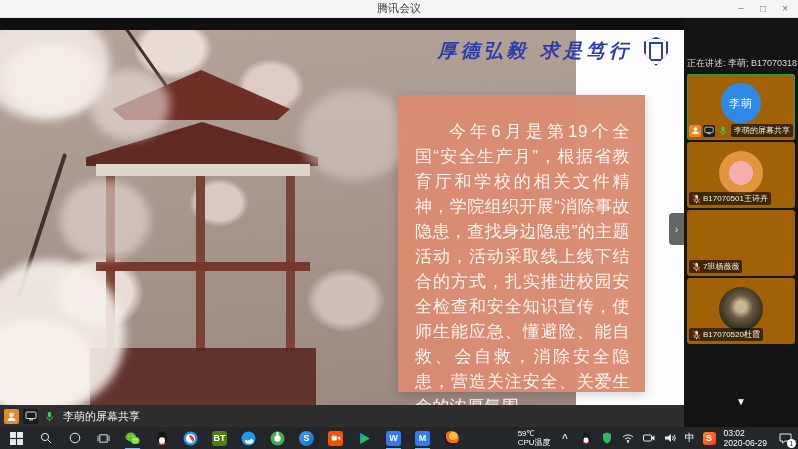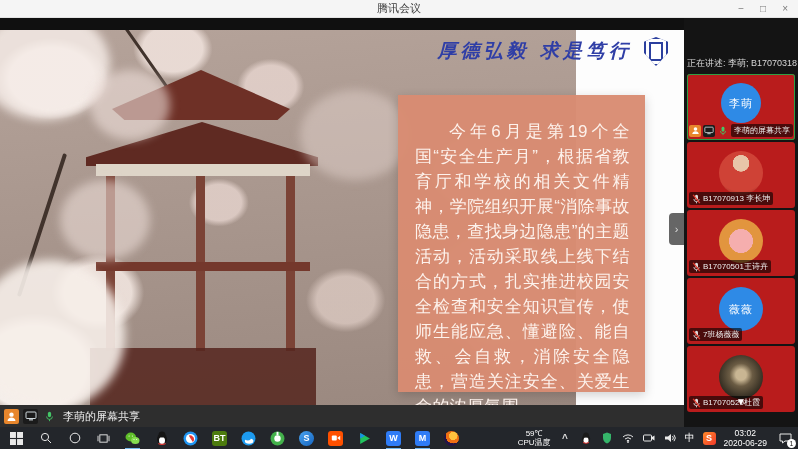--- a/index.html
+++ b/index.html
@@ -58,21 +58,21 @@
 
   .collapse-tab { position:absolute; left:669px; top:183px; width:15px; height:32px; background:#666;
     border-radius:4px 0 0 4px; color:#ddd; font-size:11px; display:flex; align-items:center;
     justify-content:center; cursor:pointer; }
 
   
   .sidebar { position:absolute; left:684px; top:0; width:114px; height:409px; background:#141414; }
   .banner { position:absolute; left:3px; top:39px; width:110px; height:14px; font-size:9px;
     color:#d8d8d8; white-space:nowrap; overflow:hidden; }
   .tiles { position:absolute; left:3px; top:56px; width:108px; }
-  .tile { position:relative; width:108px; height:66px; margin-bottom:2px; background:#b91c1c;
+  .tile { position:relative; width:108px; height:66px; margin-bottom:2px; background:#a16207;
     border-radius:3px; cursor:pointer; }
   .tile.speaking { box-shadow:0 0 0 1px #2f9e44 inset; }
   .avatar { position:absolute; left:50%; top:9px; transform:translateX(-50%); width:44px; height:44px;
     border-radius:50%; display:flex; align-items:center; justify-content:center; overflow:hidden; }
   .avatar span { color:#fff; font-size:11px; letter-spacing:1px; }
   .av-blue { background:#2e8ae6; }
   .av-photo1 { background:radial-gradient(circle at 50% 28%, #e8c5a8 0 21%, #cf4236 22% 72%, #7c1f1a 100%); }
   .av-photo2 { background:radial-gradient(circle at 50% 50%, #f5aeae 0 38%, #e2953e 39% 100%); }
   .av-photo3 { background:radial-gradient(circle at 50% 45%, #c9b693 0 16%, #6b5c44 35%, #211d16 82%); }
   .tile-label { position:absolute; left:2px; bottom:3px; display:flex; align-items:center; gap:2px;
@@ -98,21 +98,21 @@
   .tb-icon { width:17px; height:17px; margin-right:12px; display:flex; align-items:center;
     justify-content:center; position:relative; flex:0 0 auto; cursor:pointer; }
   .tb-icon.active::after { content:""; position:absolute; left:1px; right:1px; bottom:-3px; height:2px;
     background:#76b9ed; }
   .sq { width:15px; height:15px; border-radius:3px; display:flex; align-items:center;
     justify-content:center; color:#fff; font-weight:bold; font-size:9px; }
   .firefox-ball { width:15px; height:15px; border-radius:50%;
     background:radial-gradient(circle at 62% 32%, #ffc13d 0 30%, #f07013 31% 55%, #241446 56% 100%); }
   .tb-spacer { flex:1; }
   .tray { display:flex; align-items:center; gap:8px; }
-  .tray-txt { color:#fff; font-size:8px; line-height:9px; text-align:center; white-space:nowrap; cursor:pointer; }
+  .tray-txt { color:#fff; font-size:8px; line-height:9px; white-space:nowrap; cursor:pointer; }
   .tray-ic { width:13px; height:13px; display:flex; align-items:center; justify-content:center;
     cursor:pointer; position:relative; }
   .ime { color:#fff; font-size:10px; cursor:pointer; }
   .sogou-ime { width:13px; height:13px; border-radius:3px; background:linear-gradient(135deg,#ff8a2a,#f3392b);
     color:#fff; font-size:9px; font-weight:bold; display:flex; align-items:center; justify-content:center; }
   .nbadge { position:absolute; right:-4px; bottom:-3px; width:9px; height:9px; border-radius:50%;
     background:#fff; color:#222; font-size:7px; line-height:9px; text-align:center; }
 </style>
 </head>
 <body>
@@ -190,58 +190,39 @@
                   <path d="M1.8 6a3.2 3.2 0 0 0 6.4 0" stroke="#44c767" fill="none"></path>
                   <line x1="5" y1="9.2" x2="5" y2="11.2" stroke="#44c767"></line>
                 </svg>
             </span>
             <span class="chip">
                 <span class="tname">李萌的屏幕共享</span>
               </span>
           </div>
         </div>
 
-        <div class="tile">
-          <div class="avatar av-photo1"></div>
-          <div class="tile-label">
-              <span class="chip">
-            <span class="mini" style="width:9px;height:10px;">
-              <svg width="9" height="10" viewBox="0 0 10 12">
-                    <rect x="3.2" y="0.8" width="3.6" height="6" rx="1.8" fill="#ddd"></rect>
-                    <path d="M1.8 6a3.2 3.2 0 0 0 6.4 0" stroke="#ddd" fill="none"></path>
-                    <line x1="5" y1="9.2" x2="5" y2="11.2" stroke="#ddd"></line>
-                    <line x1="1" y1="1" x2="9" y2="11" stroke="#e23b2e" stroke-width="1.6"></line>
-                  </svg>
-            </span>
-            <span class="tname">B17070913 李长坤</span>
-          </span>
-            </div>
-        </div>
 
         <div class="tile">
           <div class="avatar av-photo2"></div>
           <div class="tile-label">
               <span class="chip">
             <span class="mini" style="width:9px;height:10px;">
               <svg width="9" height="10" viewBox="0 0 10 12">
                     <rect x="3.2" y="0.8" width="3.6" height="6" rx="1.8" fill="#ddd"></rect>
                     <path d="M1.8 6a3.2 3.2 0 0 0 6.4 0" stroke="#ddd" fill="none"></path>
                     <line x1="5" y1="9.2" x2="5" y2="11.2" stroke="#ddd"></line>
                     <line x1="1" y1="1" x2="9" y2="11" stroke="#e23b2e" stroke-width="1.6"></line>
                   </svg>
             </span>
             <span class="tname">B17070501王诗卉</span>
           </span>
             </div>
         </div>
 
         <div class="tile">
-          <div class="avatar av-blue">
-            <span>薇薇</span>
-          </div>
           <div class="tile-label">
               <span class="chip">
             <span class="mini" style="width:9px;height:10px;">
               <svg width="9" height="10" viewBox="0 0 10 12">
                     <rect x="3.2" y="0.8" width="3.6" height="6" rx="1.8" fill="#ddd"></rect>
                     <path d="M1.8 6a3.2 3.2 0 0 0 6.4 0" stroke="#ddd" fill="none"></path>
                     <line x1="5" y1="9.2" x2="5" y2="11.2" stroke="#ddd"></line>
                     <line x1="1" y1="1" x2="9" y2="11" stroke="#e23b2e" stroke-width="1.6"></line>
                   </svg>
             </span>

